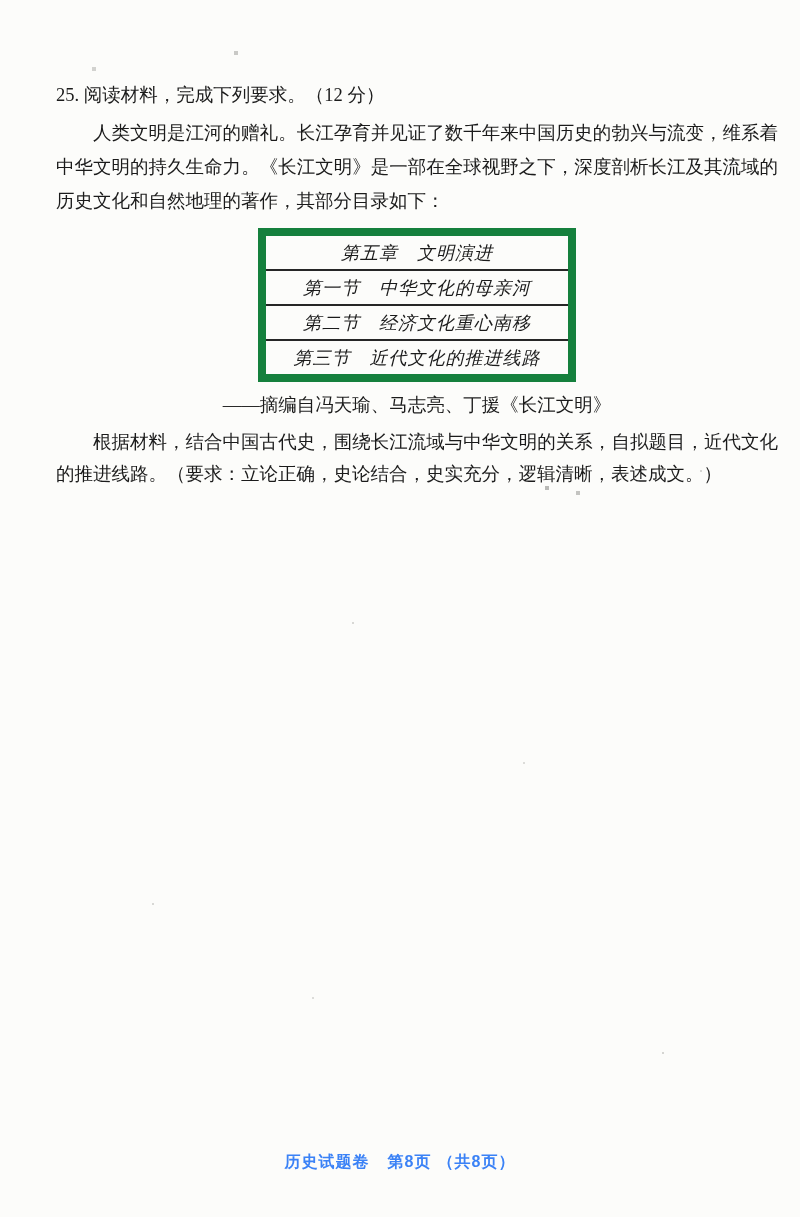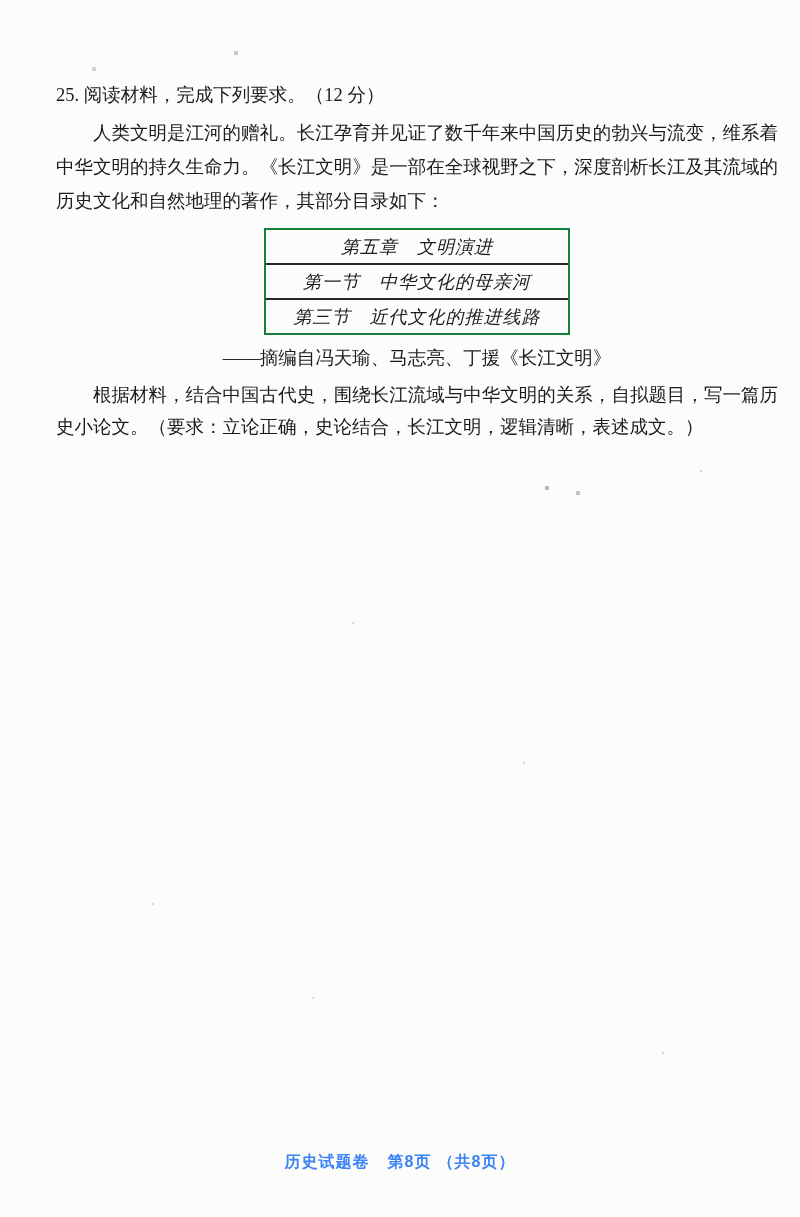--- a/index.html
+++ b/index.html
@@ -47,21 +47,21 @@
   .para {
     font-size: 18.5px;
     line-height: 34px;
     text-align: justify;
     text-indent: 2em;
     margin: 0;
   }
   .toc-table {
     width: 302px;
     margin: 10px auto 8px auto;
-    border: 2px solid #15803d;
+    border: 8px solid #15803d;
     background: #fcfcfa;
   }
   .toc-row {
     height: 33px;
     display: flex;
     align-items: center;
     justify-content: center;
     font-size: 18px;
     font-style: italic; 
     letter-spacing: 1px;
@@ -111,24 +111,25 @@
 
 <div class="content">
 
   <p class="q-heading">25. 阅读材料，完成下列要求。（12 分）</p>
 
   <p class="para">人类文明是江河的赠礼。长江孕育并见证了数千年来中国历史的勃兴与流变，维系着中华文明的持久生命力。《长江文明》是一部在全球视野之下，深度剖析长江及其流域的历史文化和自然地理的著作，其部分目录如下：</p>
 
   <div class="toc-table">
     <div class="toc-row">第五章　文明演进</div>
     <div class="toc-row">第一节　中华文化的母亲河</div>
+    <div class="toc-row">第二节　经济文化重心南移</div>
     <div class="toc-row">第三节　近代文化的推进线路</div>
   </div>
 
   <p class="attribution">——摘编自冯天瑜、马志亮、丁援《长江文明》</p>
 
-  <p class="task-para">根据材料，结合中国古代史，围绕长江流域与中华文明的关系，自拟题目，写一篇历史小论文。（要求：立论正确，史论结合，长江文明，逻辑清晰，表述成文。）</p>
+  <p class="task-para">根据材料，结合中国古代史，围绕长江流域与中华文明的关系，自拟题目，近代文化的推进线路。（要求：立论正确，史论结合，史实充分，逻辑清晰，表述成文。）</p>
 
 </div>
 
 <div class="page-footer">
   <span>历史试题卷</span><span class="gap"></span><span>第8页</span><span class="gap-sm"></span><span>（共8页）</span>
 </div>
 
 </body></html>

